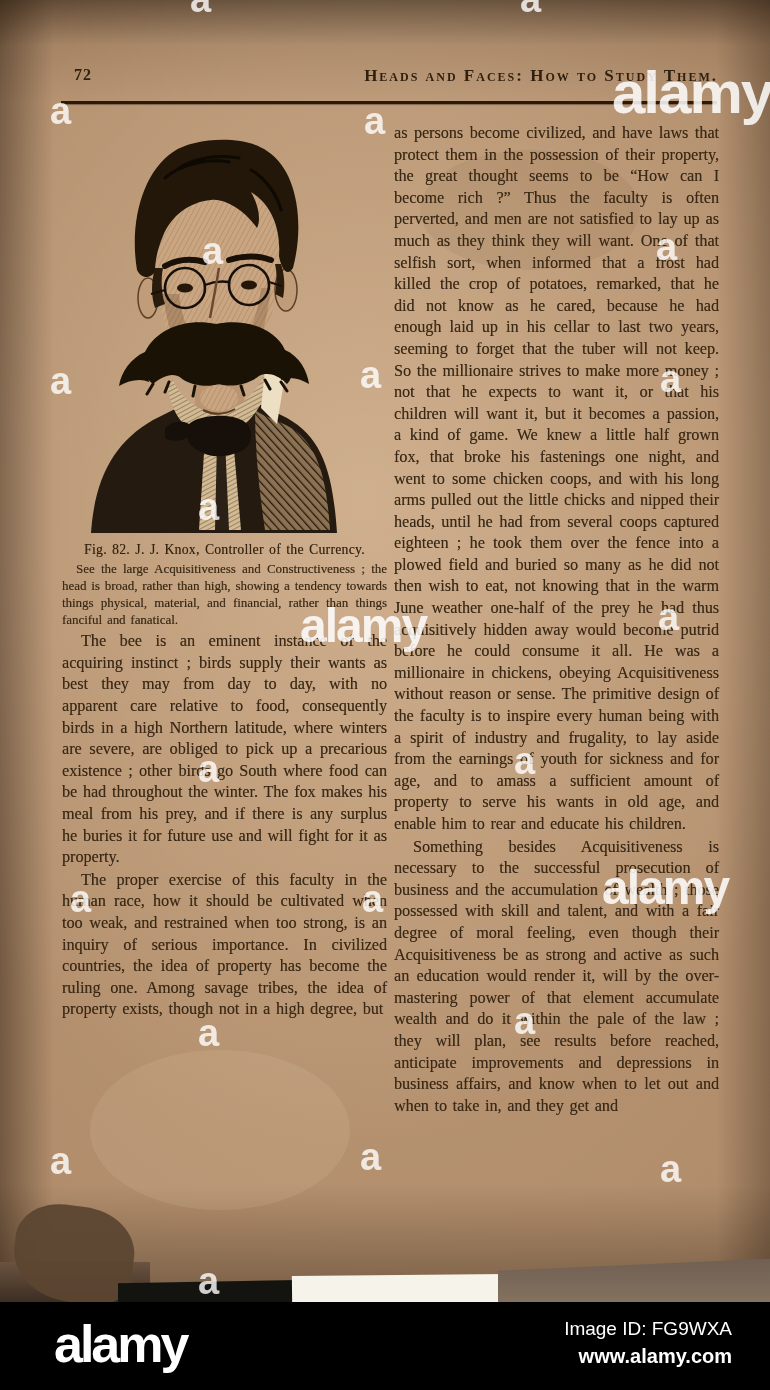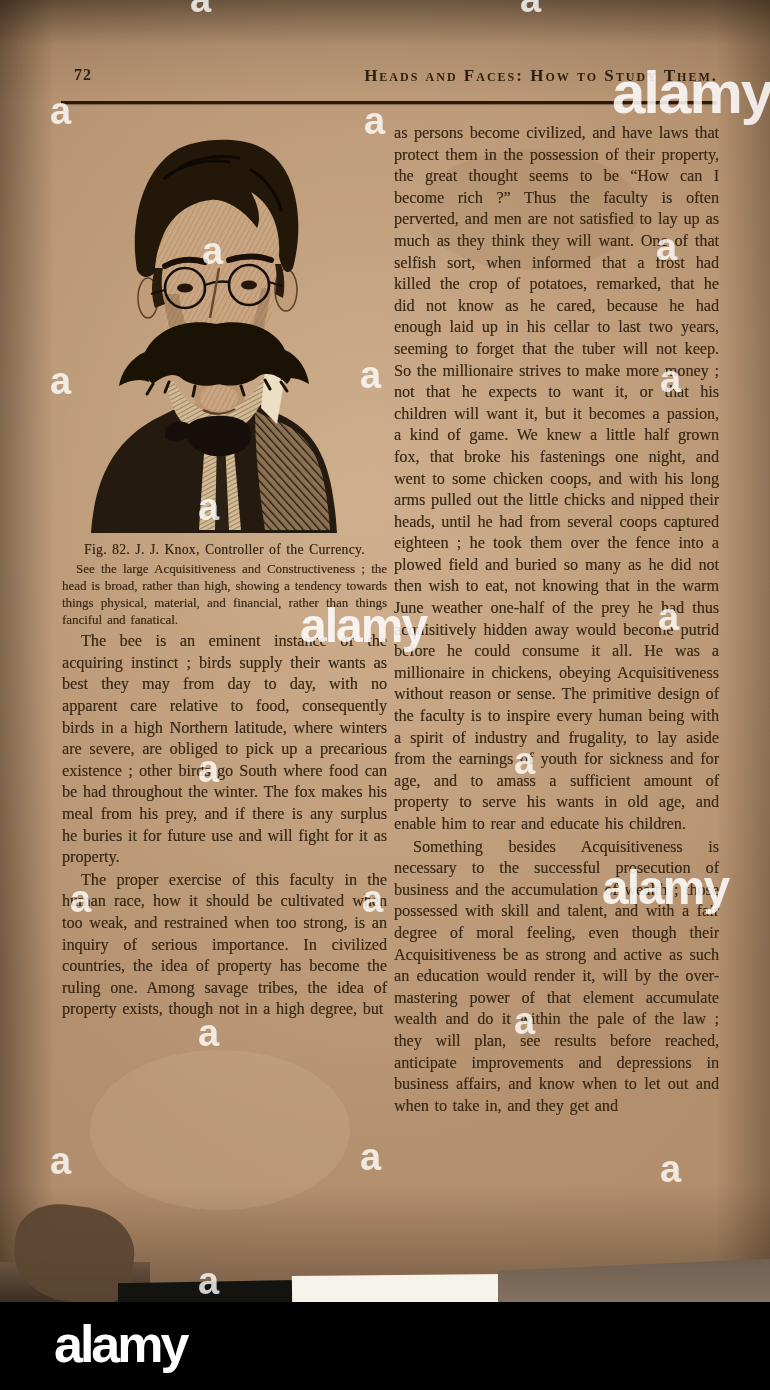--- a/index.html
+++ b/index.html
@@ -211,15 +211,19 @@
     <div class="wm wm-a" style="left:660px;top:1150px;">a</div>
     <div class="wm wm-a" style="left:198px;top:1262px;">a</div>
 
     <div class="wm wm-brand" style="left:612px;top:58px;font-size:60px;">alamy</div>
     <div class="wm wm-brand" style="left:300px;top:598px;font-size:48px;">alamy</div>
     <div class="wm wm-brand" style="left:602px;top:860px;font-size:48px;">alamy</div>
   </div>
 
   <div class="alamy-bar">
     <div class="alamy-logo">alamy</div>
+    <div class="bar-right">
+      <div class="bar-id">Image ID: FG9WXA</div>
+      <div class="bar-site">www.alamy.com</div>
+    </div>
   </div>
 
 </div>
 
 </body></html>

